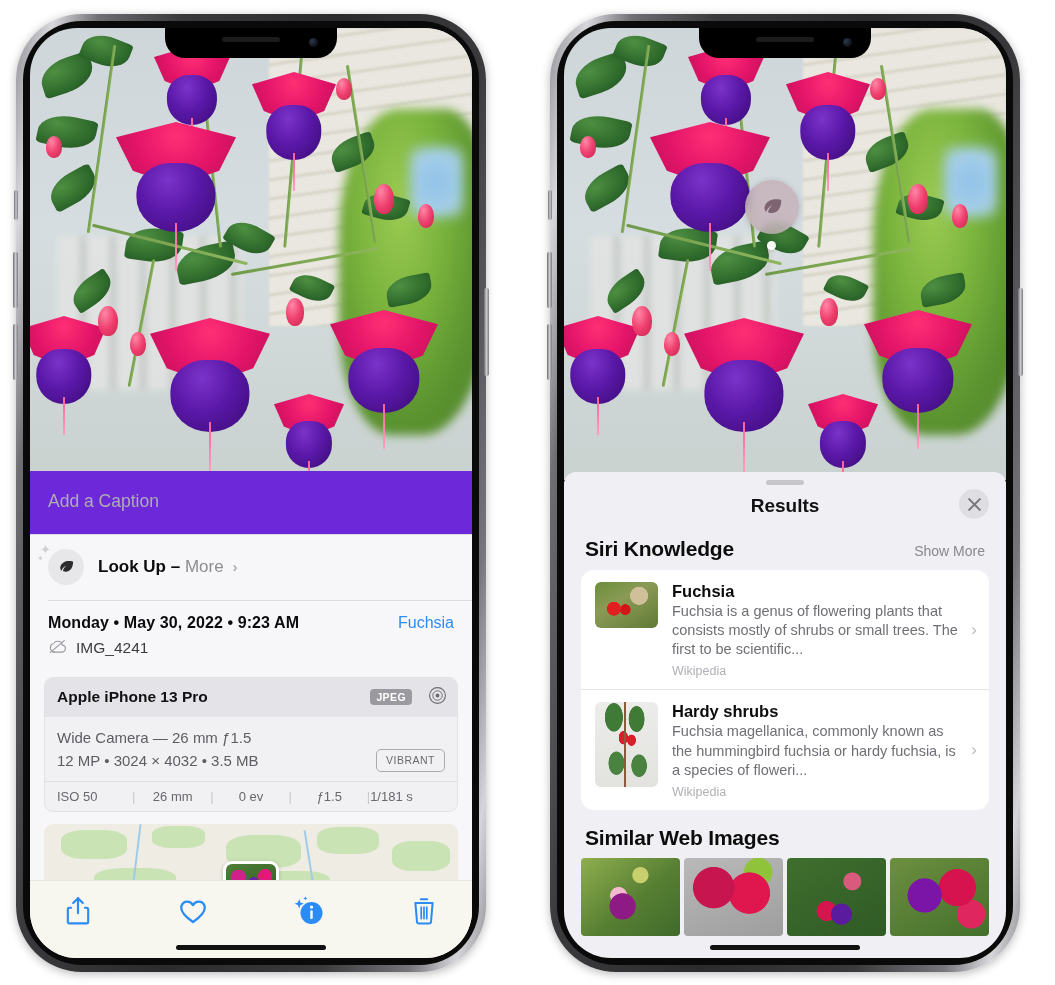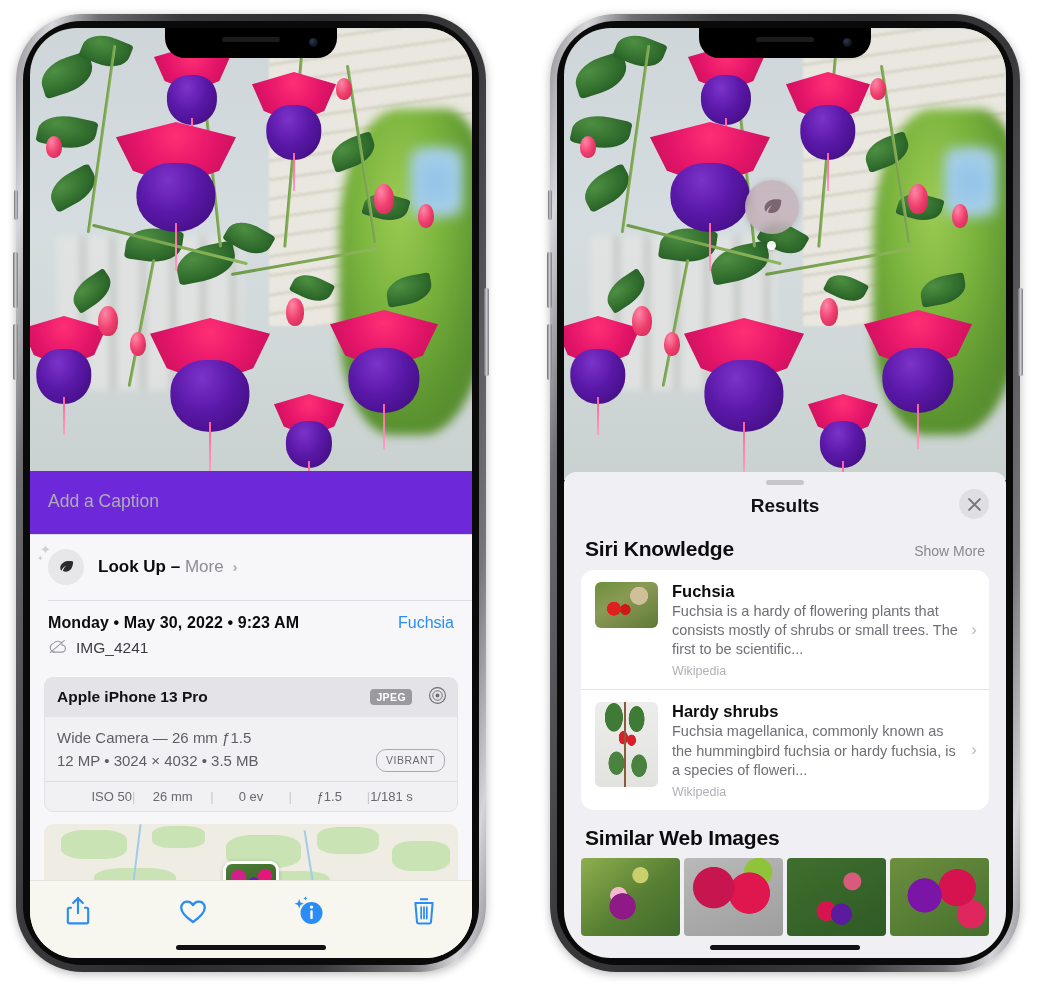--- a/index.html
+++ b/index.html
@@ -198,28 +198,28 @@
   .cam-head .right { display: flex; align-items: center; gap: 16px; }
   .badge-jpeg {
     background: #9a9aa0; color: #fff; font-size: 10.5px; font-weight: 700;
     padding: 2px 6px; border-radius: 4px; letter-spacing: .4px;
   }
   .cam-body { padding: 9px 12px 9px; }
   .cam-line { font-size: 15px; color: #5d5d63; line-height: 1.55; }
   .cam-line2 { display: flex; align-items: center; justify-content: space-between; }
   .badge-vibrant {
     border: 1px solid #a9a9af; color: #6a6a70; font-size: 10.5px;
-    padding: 2px 9px; border-radius: 10px; letter-spacing: .5px; text-align: right;
+    padding: 2px 9px; border-radius: 5px; letter-spacing: .5px; text-align: right;
   }
   .cam-exif {
     display: flex; align-items: center; border-top: .5px solid #dedee2;
     padding: 7px 12px; font-size: 13px; color: #68686e;
   }
   .cam-exif span { flex: 1; text-align: center; }
-  .cam-exif span:first-child { text-align: right; }
+  .cam-exif span:first-child { text-align: left; }
   .cam-exif span:last-child { text-align: left; }
   .cam-exif i { color: #c8c8cd; font-style: normal; }
 
   .map-card {
     margin: 12px 14px 0; height: 75px; border-radius: 9px; overflow: hidden;
     position: relative;
     background: #efece3;
   }
   .map-card .green {
     position: absolute; background: #c9e3b4; border-radius: 35%;
@@ -656,21 +656,21 @@
       </div>
 
       <div class="know-card">
 
         <div class="know-row">
           <div class="thumb-wrap" style="width:63px;height:46px;">
             <div class="t-fuchsia-wild"></div>
           </div>
           <div class="know-body">
             <div class="know-title">Fuchsia</div>
-            <div class="know-desc">Fuchsia is a hardy of flowering plants that consists mostly of shrubs or small trees. The first to be scientific...</div>
+            <div class="know-desc">Fuchsia is a genus of flowering plants that consists mostly of shrubs or small trees. The first to be scientific...</div>
             <div class="know-src">Wikipedia</div>
           </div>
           <div class="know-chev">›</div>
         </div>
 
         <div class="know-row">
           <div class="thumb-wrap" style="width:63px;height:85px;">
             <div class="t-hardy"></div>
           </div>
           <div class="know-body">

